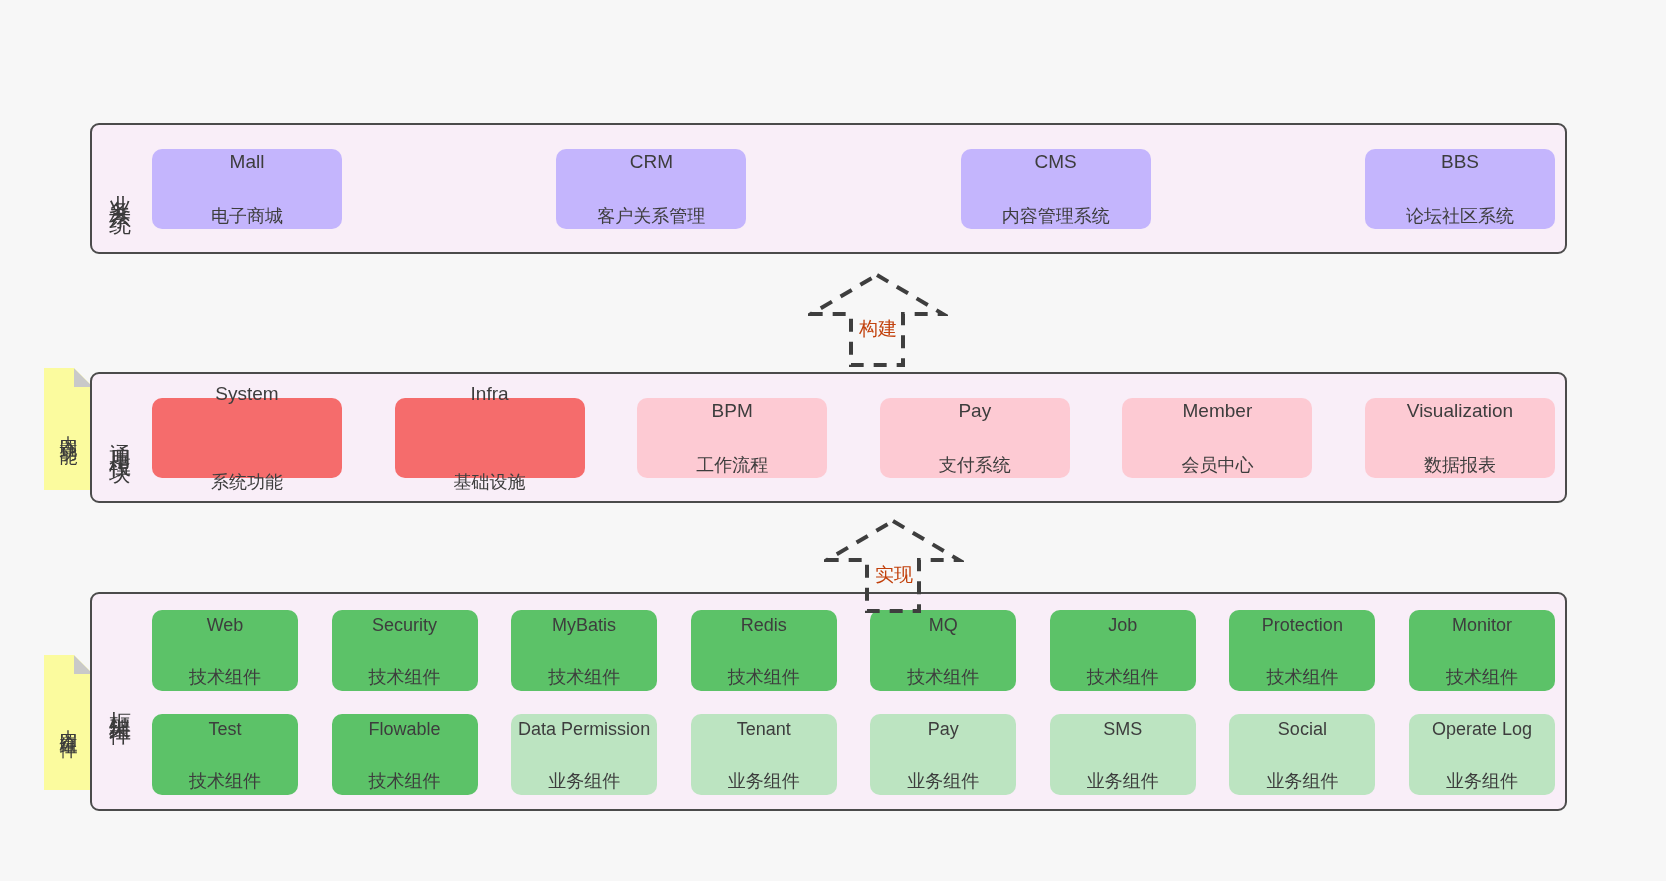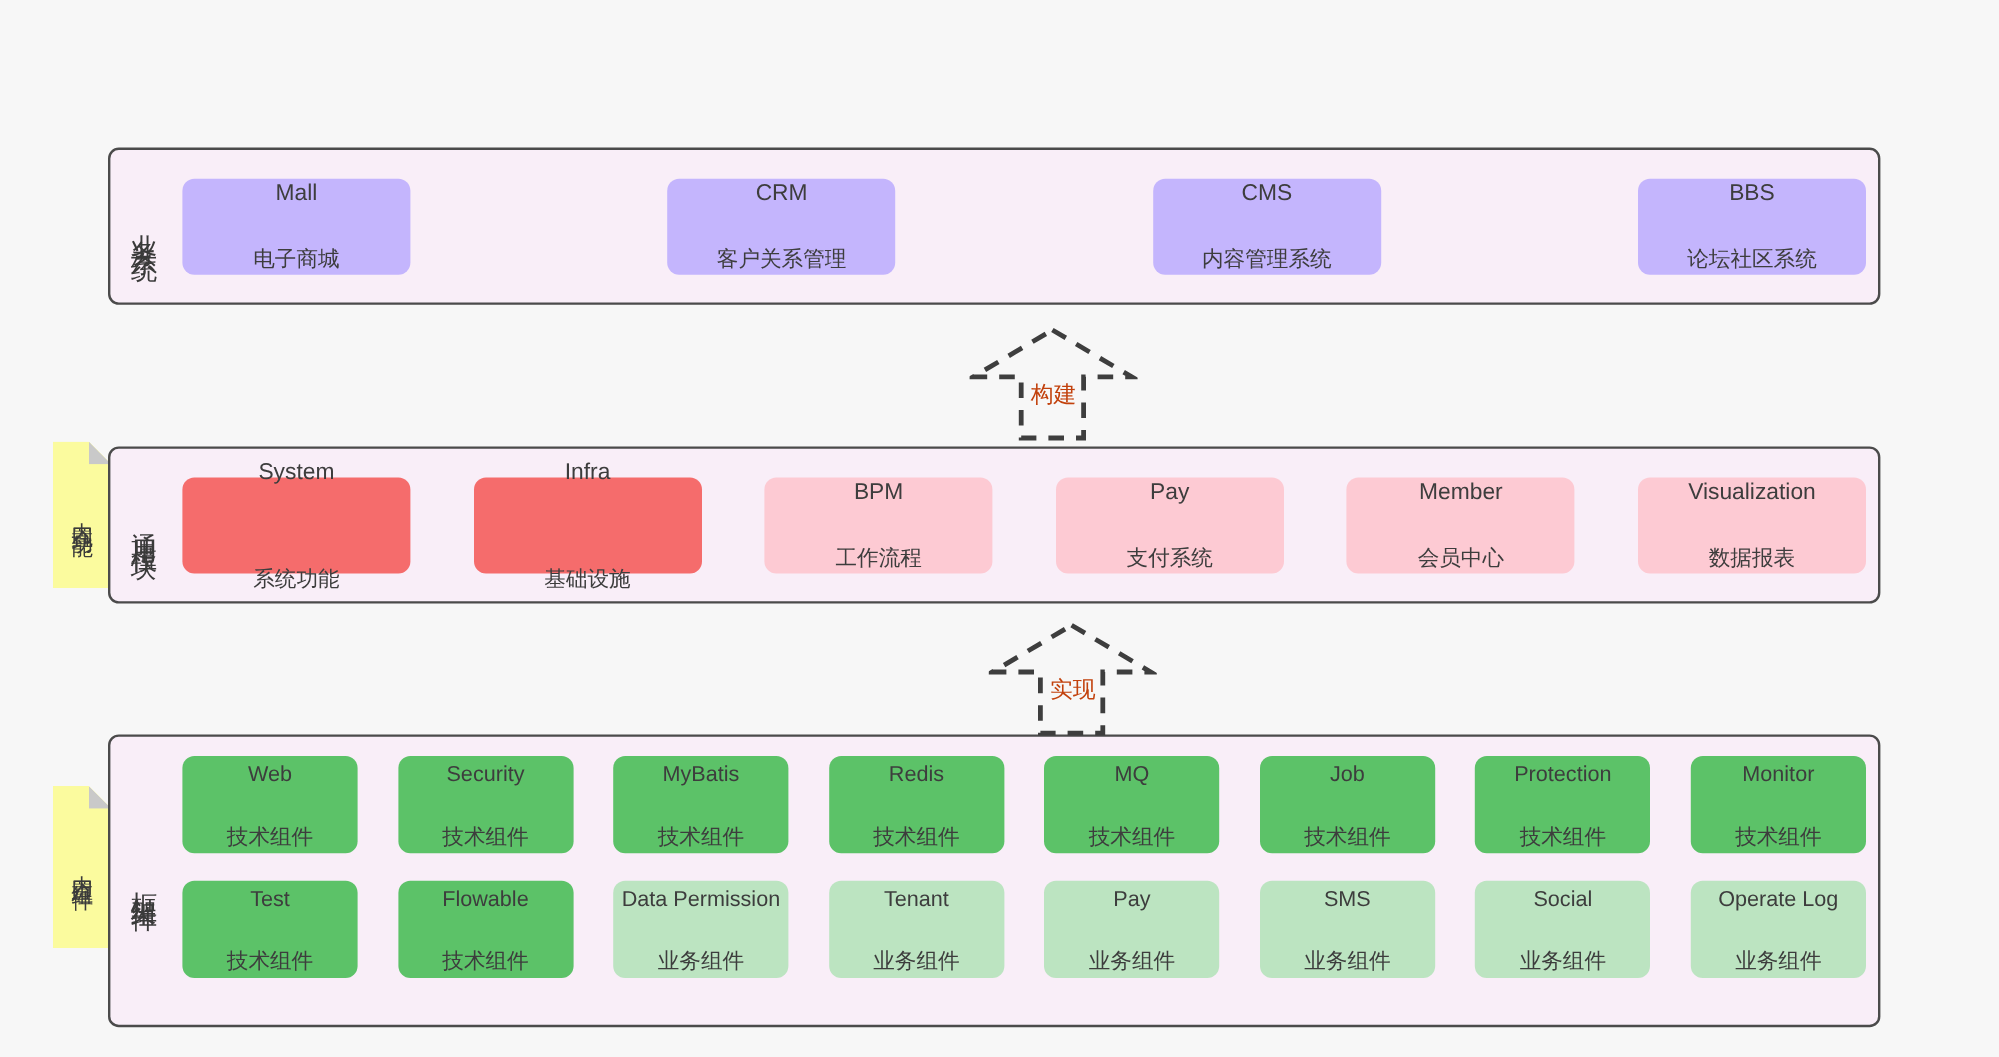--- a/index.html
+++ b/index.html
@@ -7,21 +7,21 @@
     position:relative;width:1666px;height:881px;background:#f7f7f7;overflow:hidden;
     font-family:"Liberation Sans","DejaVu Sans",sans-serif;color:#3d3d3d;
   }
   
   .section{
     position:absolute;left:90px;width:1477px;box-sizing:border-box;
     background:#f9eef8;border:2px solid #4b4b4b;border-radius:9px;z-index:2;
   }
   .section-top{top:123px;height:131px;}
   .section-mid{top:372px;height:131px;}
-  .section-bot{top:612px;height:244px;}
+  .section-bot{top:592px;height:219px;}
   .band-label{
     position:absolute;left:13px;top:0;bottom:0;width:30px;
     display:flex;align-items:center;justify-content:center;
     writing-mode:vertical-rl;text-orientation:upright;
     font-size:22px;letter-spacing:6px;color:#3a3a3a;
   }
   .section-bot .band-label{letter-spacing:4px;}
   
   .row{
     position:absolute;left:60px;right:10px;top:24px;

